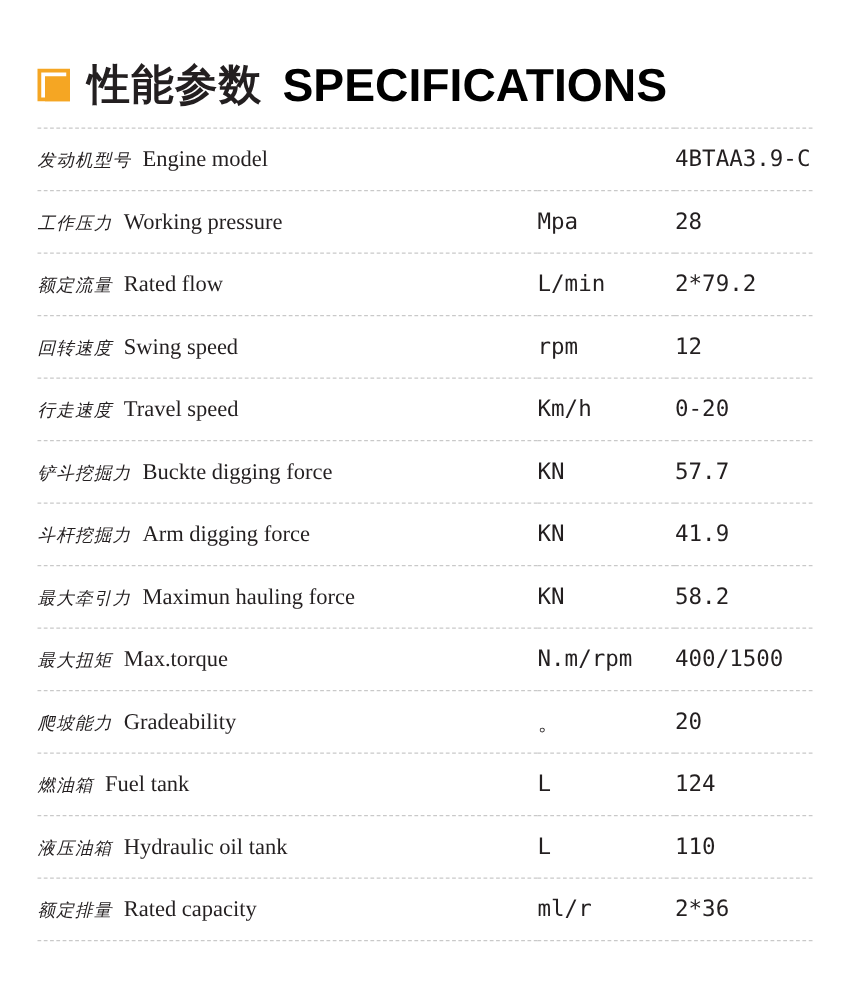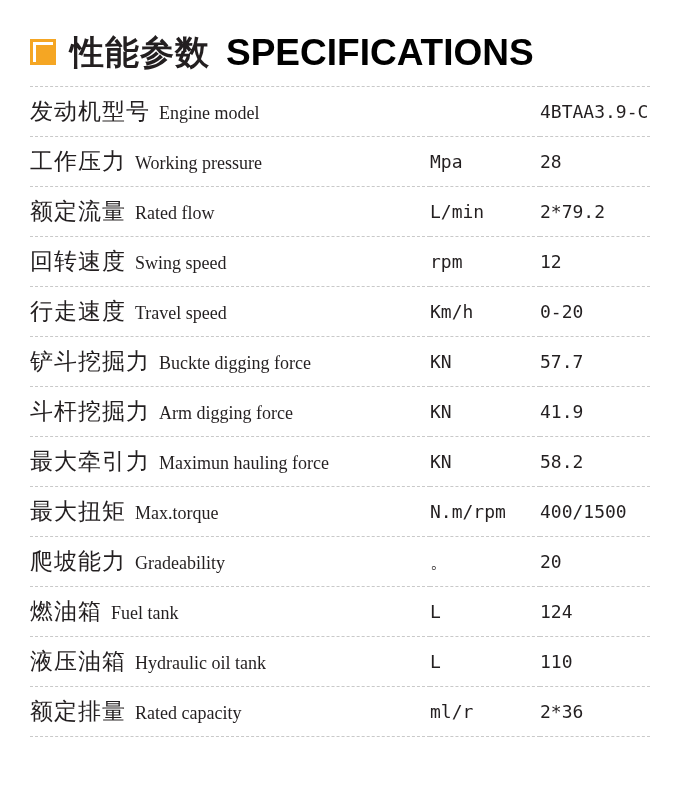--- a/index.html
+++ b/index.html
@@ -12,21 +12,21 @@
     background: #ffffff;
     font-family: "Liberation Sans", sans-serif;
     color: #231f20;
     overflow: hidden;
   }
   .sheet {
     width: 540px;
     height: 805px;
     position: relative;
     box-sizing: border-box;
-    padding: 0 30px;
+    padding: 16px 30px;
   }
   
   .header {
     display: flex;
     align-items: center;
     height: 86px;
     padding-top: 18px;
     box-sizing: border-box;
   }
   .header-mark {
@@ -93,22 +93,23 @@
     padding-left: 10px;
   }
   td.c-unit {
     width: 110px;
   }
   td.c-val {
     width: 110px;
   }
   .nm-cn {
     font-family: "DejaVu Sans", sans-serif;
-    font-size: 23px;
+    font-size: 14px;
     letter-spacing: 1px;
+    font-style: italic;
   }
   .nm-en {
     font-family: Liberation Serif, serif;
     font-size: 18px;
     margin-left: 9px;
     letter-spacing: 0px;
   }
   .unit-txt, .val-txt {
     font-family: "DejaVu Sans Mono", monospace;
     font-size: 18px;

